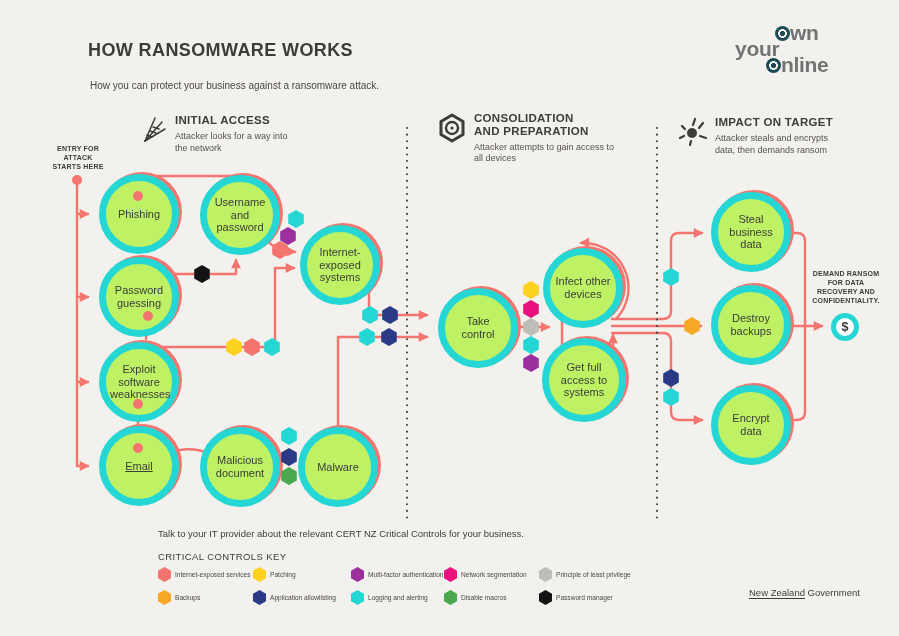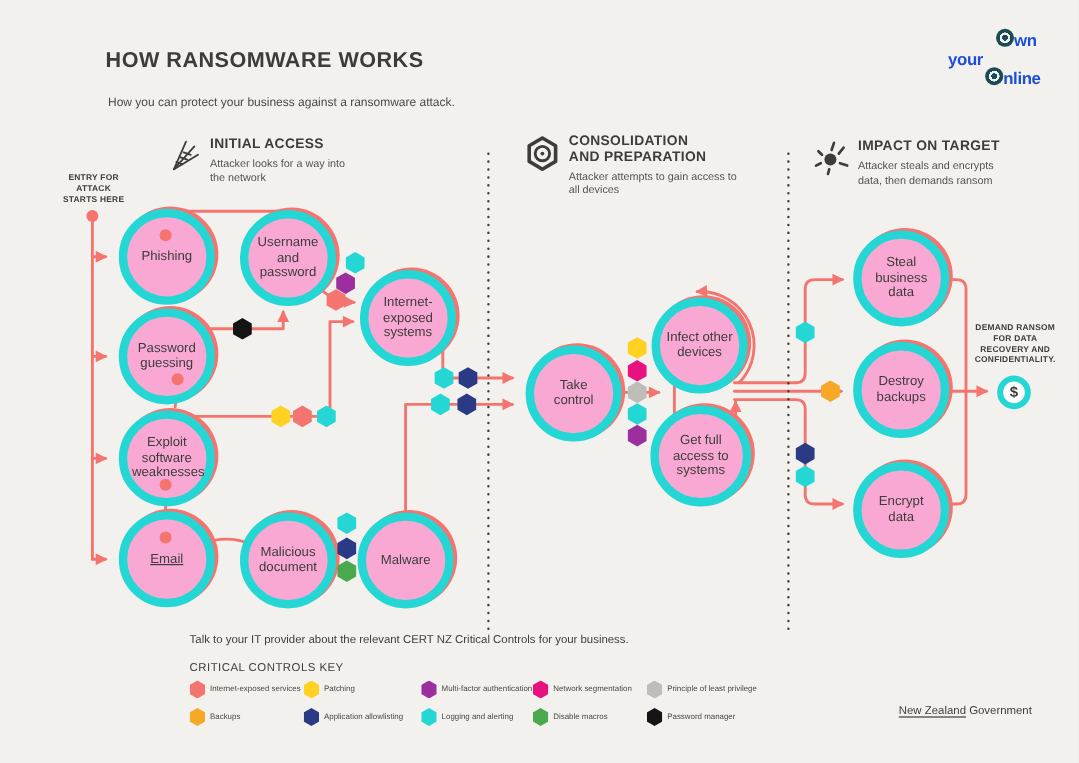--- a/index.html
+++ b/index.html
@@ -4,35 +4,35 @@
 <style>
   html,body{margin:0;padding:0;background:#e8e6e2;}
   .canvas{position:relative;width:899px;height:636px;background:#F3F1ED;overflow:hidden;
           font-family:"Liberation Sans",sans-serif;color:#3C3C3A;}
   .layer{position:absolute;left:0;top:0;z-index:1;}
   .layer.top{z-index:3;pointer-events:none;}
 
   .page-title{position:absolute;left:88px;top:40px;font-size:18px;font-weight:700;letter-spacing:.4px;}
   .page-subtitle{position:absolute;left:90px;top:80px;font-size:10px;color:#4a4845;}
 
-  .oyo{position:absolute;left:790px;top:24px;color:#1d4ed8;font-weight:700;font-size:14px;
+  .oyo{position:absolute;left:735px;top:24px;color:#737373;font-weight:700;font-size:21px;
        letter-spacing:-.3px;line-height:18px;z-index:2;}
   .oyo .r1{margin-left:40px;}
   .oyo .r2{margin-top:-2px;}
   .oyo .r3{margin-left:31px;margin-top:-2px;}
   .target{display:inline-block;width:15px;height:15px;border-radius:50%;vertical-align:-1px;
           background:radial-gradient(circle,#1B4B54 0 2.4px,rgba(0,0,0,0) 2.5px 4.4px,#1B4B54 4.5px 100%);}
 
   .section{position:absolute;z-index:2;}
   .sec-icon{position:absolute;left:0;top:0;}
   .sec-text{margin-left:37px;}
   .sec-title{font-size:11.5px;font-weight:700;letter-spacing:.3px;line-height:1.12;}
   .sec-desc{margin-top:4px;font-size:9px;line-height:1.3;color:#55534F;}
 
-  .node{position:absolute;background:#f9a8d4;border:7px solid #25D7D4;border-radius:50%;
+  .node{position:absolute;background:#bef264;border:7px solid #25D7D4;border-radius:50%;
         box-sizing:border-box;display:flex;align-items:center;justify-content:center;
         text-align:center;box-shadow:3px -2px 0 0 #F4756F;z-index:2;}
   .node span{font-size:11px;line-height:1.15;max-width:58px;font-weight:500;display:inline-block;}
   .ransom-node{position:absolute;left:831px;top:313px;width:28px;height:28px;border:5px solid #25D7D4;
         border-radius:50%;background:#fff;box-sizing:border-box;display:flex;align-items:center;
         justify-content:center;font-weight:700;font-size:12.5px;z-index:2;}
 
   .tiny-label{position:absolute;font-size:7px;font-weight:700;letter-spacing:.2px;text-align:center;
         line-height:1.3;z-index:2;}
   #entry-label{left:45px;top:144px;width:66px;}

